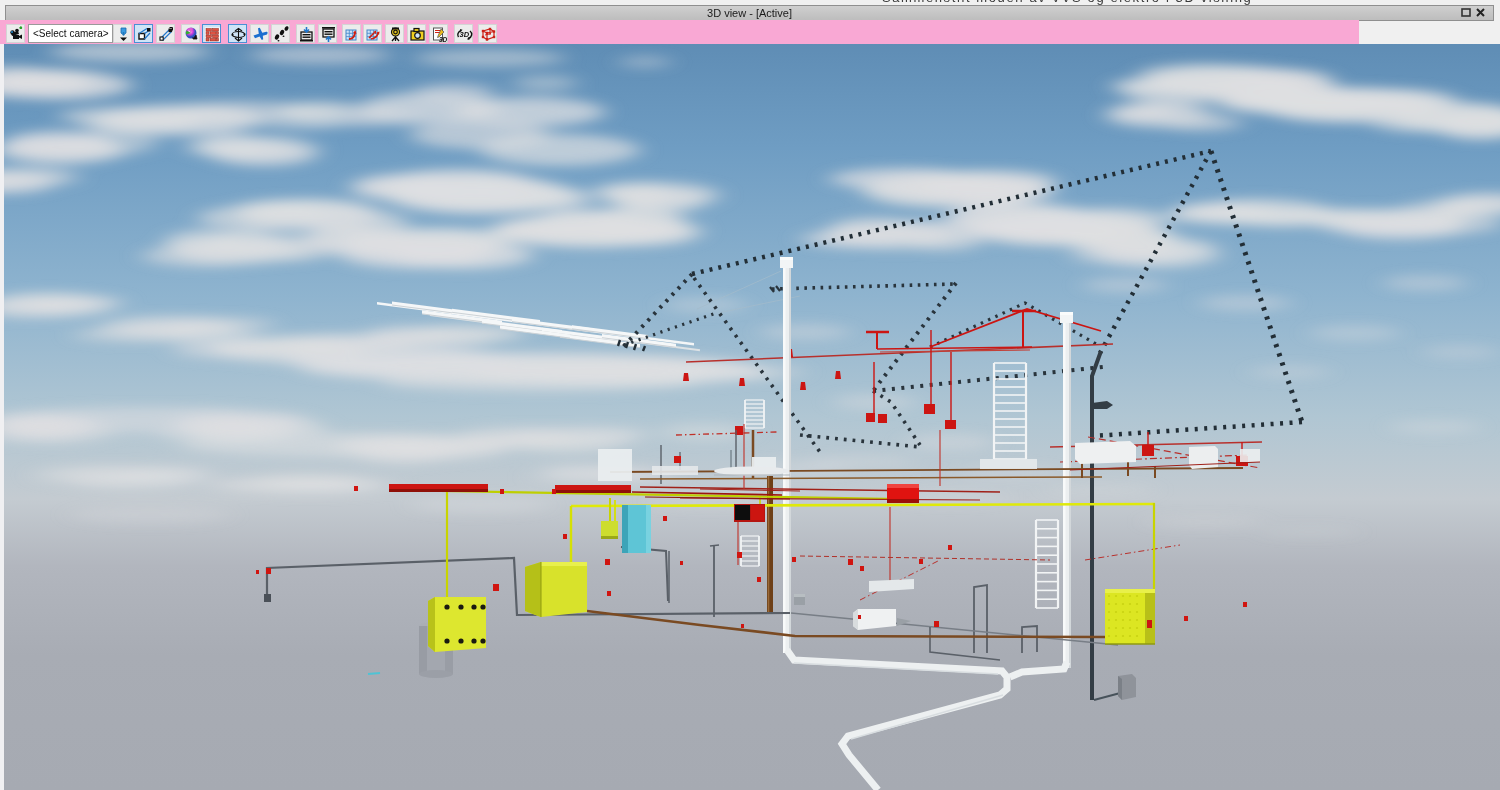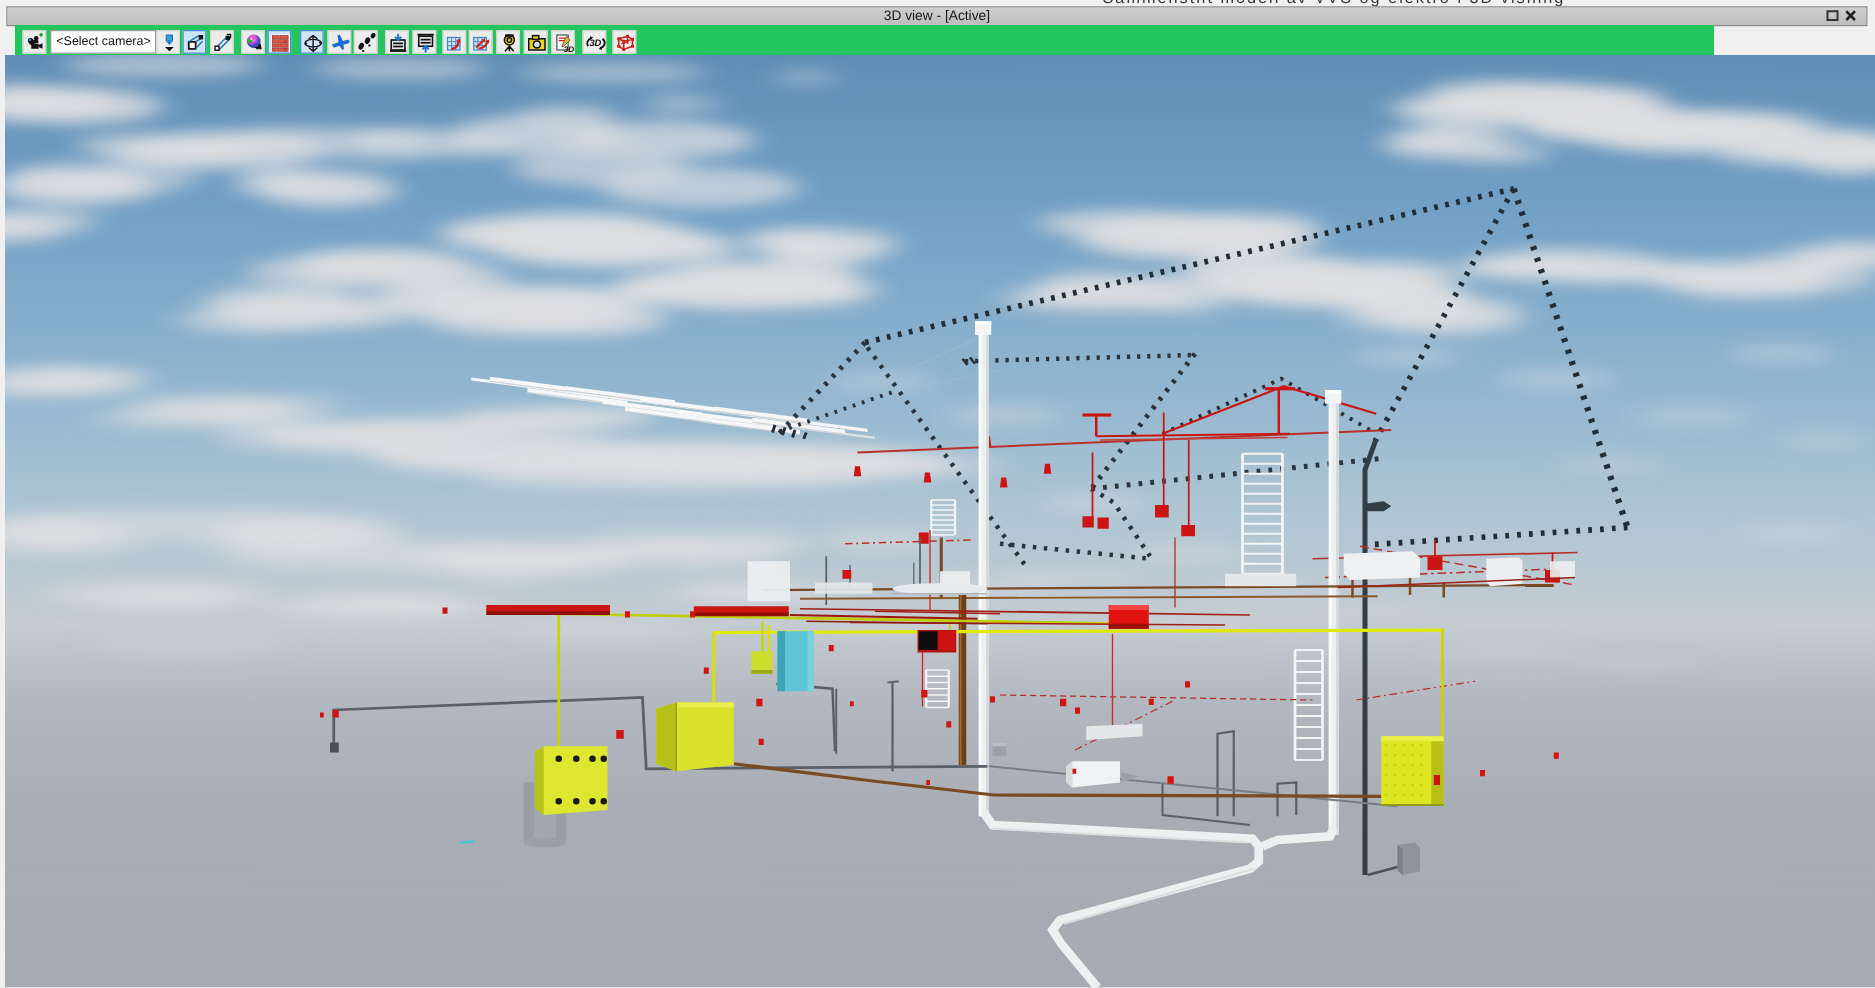--- a/index.html
+++ b/index.html
@@ -4,21 +4,21 @@
 <style>
   html,body{margin:0;padding:0;width:1500px;height:790px;overflow:hidden;
     font-family:"Liberation Sans",sans-serif;background:#f0f0f0;}
   #page{position:relative;width:1500px;height:790px;}
   #scene{position:absolute;left:0;top:0;z-index:1;}
   #topsliver{position:absolute;left:0;top:0;width:1500px;height:5px;background:#f0f0f0;overflow:hidden;z-index:3;}
   #titlebar{position:absolute;left:5px;top:5px;width:1487px;height:14px;z-index:3;
     background:linear-gradient(#cfcfcf,#bdbdbd);border:1px solid #8f8f8f;}
   #titlebar .ttl{position:absolute;left:0;right:0;top:1px;text-align:center;
     font-size:11px;color:#1a1a1a;}
-  #toolbar{position:absolute;left:12px;top:20px;width:1359px;height:24px;background:#22c55e;z-index:3;}
+  #toolbar{position:absolute;left:0;top:20px;width:1359px;height:24px;background:#f9a8d4;z-index:3;}
   .tbtn{position:absolute;top:4px;width:19px;height:19px;background:#ececec;
     border:1px solid #d4d4d4;box-sizing:border-box;font-style:italic;}
   .tbtn.hl{background:#cfe4f7;border:1px solid #4a90d4;}
   .tbtn svg{position:absolute;left:1px;top:1px;}
   #combo{position:absolute;left:28px;top:4px;width:85px;height:19px;background:#ffffff;
     border:1px solid #9a9a9a;box-sizing:border-box;font-size:10px;color:#111;
     line-height:17px;padding-left:4px;white-space:nowrap;overflow:hidden;}
 </style>
 </head>
 <body>

